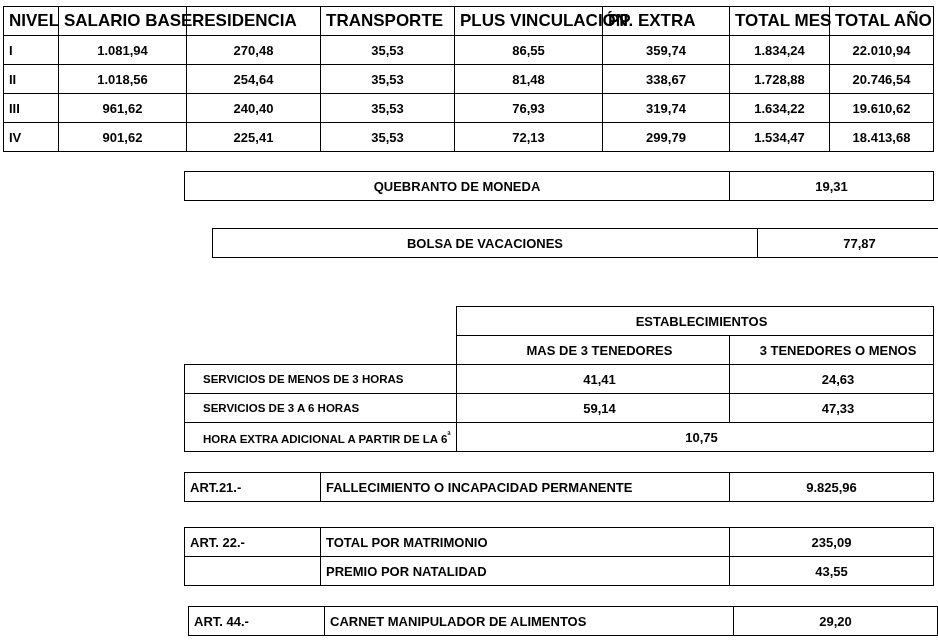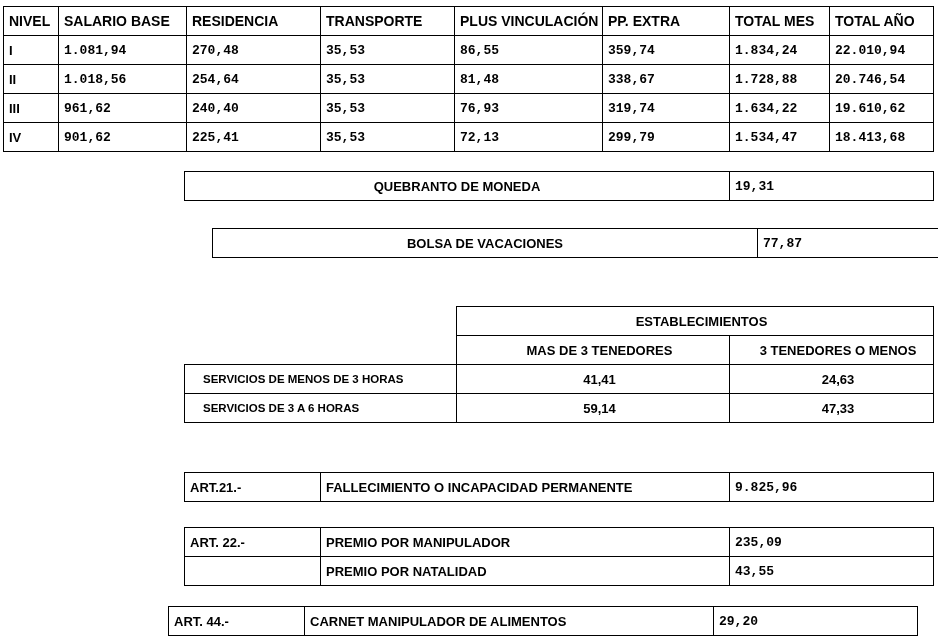--- a/index.html
+++ b/index.html
@@ -26,33 +26,33 @@
   }
   td, th {
     border: 1px solid #000000;
     font-weight: bold;
     font-size: 13px;
     padding: 3px 5px;
     vertical-align: middle;
     white-space: nowrap;
     background: #ffffff;
   }
-  .num { text-align: left; font-family: Liberation Mono, monospace; }
+  .num { text-align: center; }
   .ctr { text-align: center; }
   .lft { text-align: left; }
 
   
   #salary-table {
     position: absolute;
     left: 3px;
     top: 6px;
     width: 930px;
   }
   #salary-table td { height: 22px; }
-  #salary-table .hdr td { font-size: 14px; }
+  #salary-table .hdr td { font-size: 17px; }
 
   
   #quebranto-table {
     position: absolute;
     left: 184px;
     top: 171px;
     width: 749px;
   }
   #quebranto-table td { height: 22px; }
 
@@ -90,21 +90,21 @@
     position: absolute;
     left: 184px;
     top: 527px;
     width: 749px;
   }
   #art22-table td { height: 22px; margin-left: 29px; }
 
   
   #art44-table {
     position: absolute;
-    left: 168px;
+    left: 188px;
     top: 606px;
     width: 749px;
   }
   #art44-table td { height: 22px; }
 
   .sup { font-size: 9px; vertical-align: super; }
 </style>
 </head>
 <body>
 
@@ -220,20 +220,24 @@
       <tr>
         <td class="lft small">SERVICIOS DE MENOS DE 3 HORAS</td>
         <td class="ctr">41,41</td>
         <td class="ctr">24,63</td>
       </tr>
       <tr>
         <td class="lft small">SERVICIOS DE 3 A 6 HORAS</td>
         <td class="ctr">59,14</td>
         <td class="ctr">47,33</td>
       </tr>
+      <tr>
+        <td class="lft small"><span>HORA EXTRA ADICIONAL A PARTIR DE LA 6</span><span class="sup">ª</span></td>
+        <td class="ctr" colspan="2">10,75</td>
+      </tr>
     </tbody>
   </table>
 
   <table id="art21-table">
     <colgroup>
       <col style="width:136px">
       <col style="width:409px">
       <col style="width:204px">
     </colgroup>
     <tbody>
@@ -247,21 +251,21 @@
 
   <table id="art22-table">
     <colgroup>
       <col style="width:136px">
       <col style="width:409px">
       <col style="width:204px">
     </colgroup>
     <tbody>
       <tr>
         <td class="lft">ART. 22.-</td>
-        <td class="lft">PREMIO POR MANIPULADOR</td>
+        <td class="lft">TOTAL POR MATRIMONIO</td>
         <td class="num">235,09</td>
       </tr>
       <tr>
         <td class="lft"></td>
         <td class="lft">PREMIO POR NATALIDAD</td>
         <td class="num">43,55</td>
       </tr>
     </tbody>
   </table>
 

